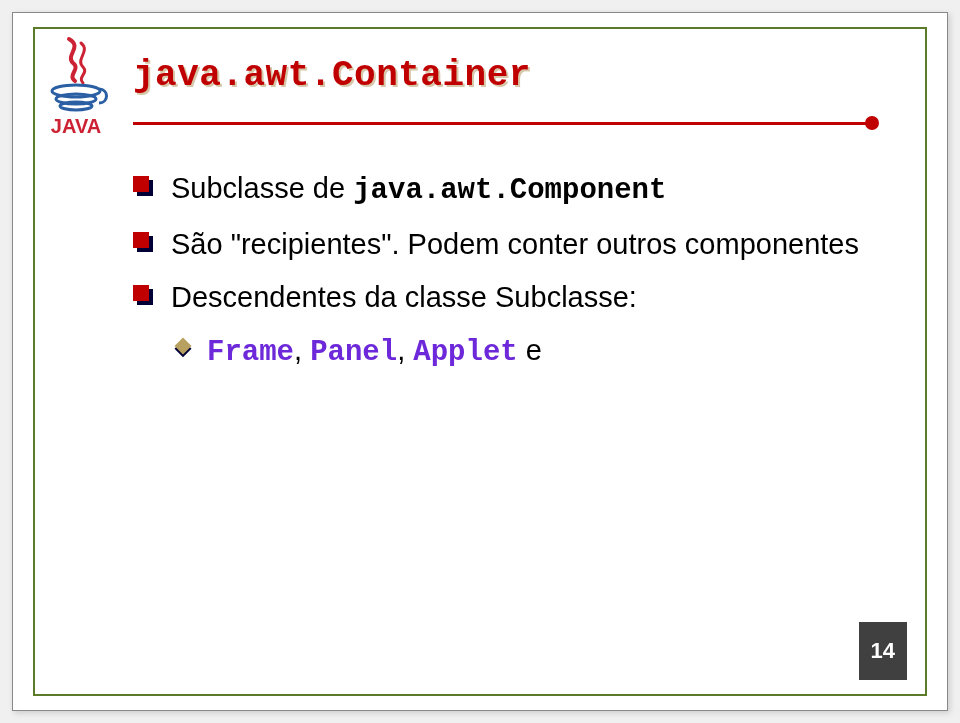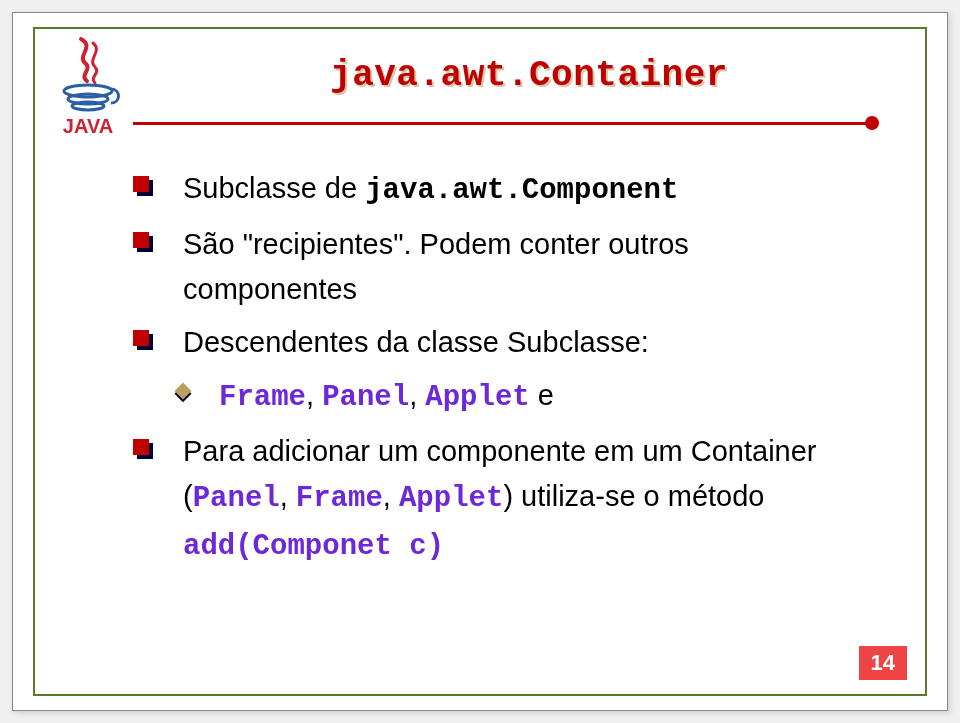--- a/index.html
+++ b/index.html
@@ -25,34 +25,33 @@
     position: absolute;
     left: 20px;
     top: 14px;
     right: 20px;
     bottom: 14px;
     border: 2.5px double #5b7a2a;
     padding: 26px 0 0 0;
   }
   .logo {
     position: absolute;
-    left: 16px;
+    left: 4px;
     top: 4px;
     width: 74px;
     height: 108px;
   }
   .title {
     margin-left: 98px;
     font-family: 'Courier New', monospace;
     font-weight: bold;
     font-size: 36px;
     color: #c00000;
     text-shadow: 2px 2px 0 #d6c7a8;
     letter-spacing: 0.5px;
-    text-align: center;
   }
   .divider {
     position: relative;
     margin: 22px 52px 0 98px;
     height: 10px;
   }
   .divider .line {
     position: absolute;
     left: 0; right: 0; top: 4px;
     height: 2.5px;
@@ -110,31 +109,31 @@
   .mono {
     font-family: 'Courier New', monospace;
     font-weight: bold;
     color: #000;
   }
   .mono-olive {
     font-family: 'Courier New', monospace;
     font-weight: bold;
     color: #6d28d9;
   }
-  .item-text { flex: 1; margin-left: 12px; }
+  .item-text { flex: 1; }
   .page-num {
     position: absolute;
     right: 18px;
     bottom: 14px;
-    background: #ef4444;
+    background: #404040;
     color: #fff;
     font-family: Arial, sans-serif;
     font-weight: bold;
     font-size: 22px;
-    padding: 4px 12px;
+    padding: 16px 12px;
   }
 </style>
 </head>
 <body>
 
 <div class="page">
   <div class="inner-frame">
 
     <div class="logo">
       <svg viewBox="0 0 74 108" width="74" height="108">
@@ -172,24 +171,18 @@
           <span class="item-text">Descendentes da classe Subclasse:</span>
         </li>
 
         <li class="bullet-row sub">
           <span class="b2"></span>
           <span class="item-text">
             <span class="mono-olive">Frame</span><span>, </span><span class="mono-olive">Panel</span><span>, </span><span class="mono-olive">Applet</span><span> e</span>
           </span>
         </li>
 
-        <li class="bullet-row">
-          <span class="b1"></span>
-          <span class="item-text">
-            <span>Para adicionar um componente em um Container (</span><span class="mono-olive">Panel</span><span>, </span><span class="mono-olive">Frame</span><span>, </span><span class="mono-olive">Applet</span><span>) utiliza-se o método </span><span class="mono-olive">add(Componet c)</span>
-          </span>
-        </li>
       </ul>
     </div>
 
     <div class="page-num">14</div>
   </div>
 </div>
 
 </body></html>

